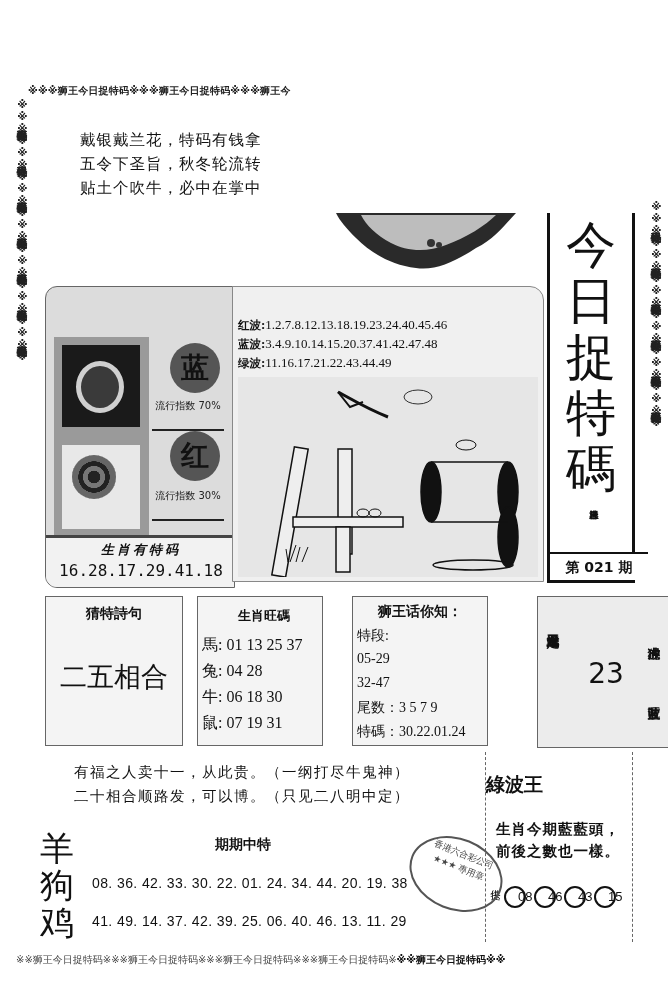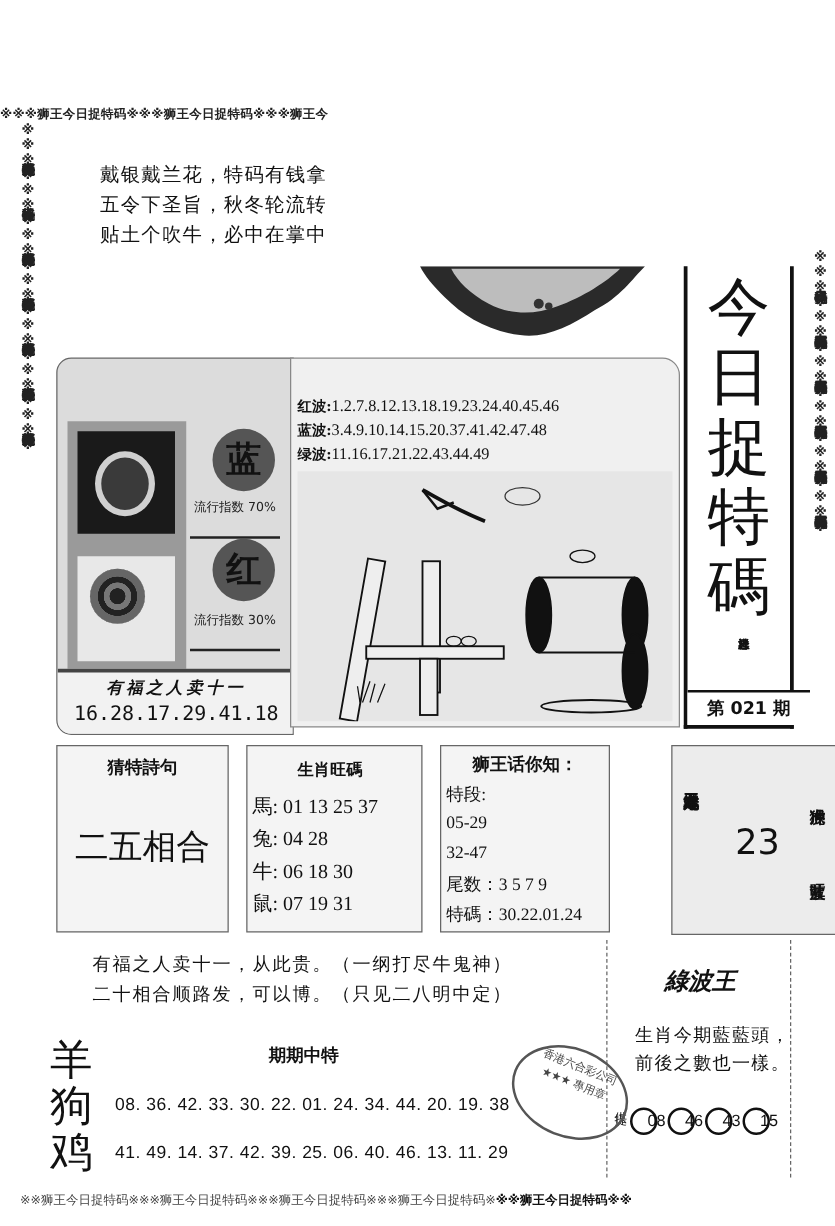--- a/index.html
+++ b/index.html
@@ -2,21 +2,21 @@
 <html><head>
 <meta charset="utf-8">
 <style>
   * { box-sizing: border-box; margin: 0; padding: 0; }
   html, body { width: 668px; height: 981px; background: #ffffff; overflow: hidden; }
   body { position: relative; font-family: "DejaVu Serif", serif; color: #111; }
   .abs { position: absolute; }
   .vtext { writing-mode: vertical-rl; text-orientation: upright; font-family: "DejaVu Sans", sans-serif; font-weight: bold; }
 
   
-  .top-strip { left: 0; top: 84px; font-size: 10px; font-family: "DejaVu Sans", sans-serif; font-weight: bold; letter-spacing: 0.2px; white-space: nowrap; color:#222; }
+  .top-strip { left: 28px; top: 84px; font-size: 10px; font-family: "DejaVu Sans", sans-serif; font-weight: bold; letter-spacing: 0.2px; white-space: nowrap; color:#222; }
   .left-strip { left: 16px; top: 98px; font-size: 10.5px; line-height: 1.18; color:#222; height: 840px; overflow: hidden; }
   .right-strip { left: 650px; top: 200px; font-size: 10.5px; line-height: 1.18; color:#222; height: 740px; overflow: hidden; }
   .bottom-strip { left: 16px; top: 953px; font-size: 10px; font-family: "DejaVu Sans", sans-serif; white-space: nowrap; color:#444; }
   .bottom-strip b { color:#111; }
 
   .poem { left: 80px; top: 128px; font-size: 15.5px; line-height: 24px; letter-spacing: 1px; }
 
   
   .lion { left: 336px; top: 213px; width: 180px; height: 60px; }
 
@@ -46,40 +46,40 @@
   .wave-line { position: absolute; left: 5px; font-family: "Liberation Serif", serif; font-size: 13px; }
   .wave-line .lbl { font-family: "DejaVu Serif", serif; font-size: 11.5px; font-weight: bold; }
   .pic { position: absolute; left: 5px; top: 90px; width: 300px; height: 200px; background: #e6e6e6; }
 
   
   .box { border: 1px solid #666; background: #f4f4f4; }
   .guess-box { left: 45px; top: 596px; width: 138px; height: 150px; }
   .guess-title { position: absolute; left: 0; top: 8px; width: 136px; text-align: center; font-family: "DejaVu Sans", sans-serif; font-size: 14px; font-weight: bold; }
   .guess-text { position: absolute; left: 0; top: 62px; width: 136px; text-align: center; font-size: 27px; font-family: "DejaVu Serif", serif; }
 
-  .zodiac-box { left: 197px; top: 596px; width: 141px; height: 150px; }
+  .zodiac-box { left: 197px; top: 596px; width: 126px; height: 150px; }
   .zodiac-title { position: absolute; left: 0; top: 10px; width: 132px; text-align: center; font-family: "DejaVu Sans", sans-serif; font-size: 13px; font-weight: bold; }
   .zodiac-row { position: absolute; left: 4px; font-family: "Liberation Serif", serif; font-size: 16px; white-space: nowrap; }
 
   .lion-box { left: 352px; top: 596px; width: 136px; height: 150px; }
   .lion-title { position: absolute; left: 0; top: 6px; width: 134px; text-align: center; font-size: 14px; font-weight: bold; }
   .lion-row { position: absolute; left: 4px; font-family: "Liberation Serif", serif; font-size: 14px; white-space: nowrap; }
 
   .hint-box { left: 505px; top: 596px; width: 140px; height: 152px; background: #ececec; margin-left: 32px; }
   .hint-left { position: absolute; left: 7px; top: 28px; font-size: 12.5px; line-height: 17px; font-weight: bold; writing-mode: vertical-rl; text-orientation: upright; font-family: "DejaVu Sans", sans-serif; }
   .hint-num { position: absolute; left: 40px; top: 60px; font-family: "DejaVu Sans", sans-serif; font-size: 28px; width: 56px; text-align: center; }
   .hint-right1 { position: absolute; left: 108px; top: 40px; font-size: 12.5px; line-height: 17px; font-weight: bold; writing-mode: vertical-rl; text-orientation: upright; font-family: "DejaVu Sans", sans-serif; }
   .hint-right2 { position: absolute; left: 108px; top: 100px; font-size: 12.5px; line-height: 17px; font-weight: bold; writing-mode: vertical-rl; text-orientation: upright; font-family: "DejaVu Sans", sans-serif; }
 
   .proverb { left: 74px; top: 760px; font-size: 14.5px; line-height: 24px; letter-spacing: 1.5px; }
 
   
   .wk-panel { left: 485px; top: 752px; width: 148px; height: 190px; border-left: 1px dashed #666; border-right: 1px dashed #666; }
-  .wk-title { position: absolute; left: 0; top: 20px; width: 148px; text-align: center; font-size: 19px; font-weight: bold; font-family: "DejaVu Serif", serif; font-style: italic; }
-  .wk-text { position: absolute; left: 22px; top: 66px; font-size: 14.5px; line-height: 22px; font-weight: normal; letter-spacing: 1px; white-space: nowrap; }
+  .wk-title { position: absolute; left: 0; top: 20px; width: 148px; font-size: 19px; font-weight: bold; font-family: "DejaVu Serif", serif; }
+  .wk-text { position: absolute; left: 10px; top: 66px; font-size: 14.5px; line-height: 22px; font-weight: bold; letter-spacing: 1px; white-space: nowrap; }
   .wk-prov { position: absolute; left: 4px; top: 130px; font-size: 10px; line-height: 11px; writing-mode: vertical-rl; text-orientation: upright; }
   .wk-ball { position: absolute; top: 134px; width: 22px; height: 22px; border: 2px solid #111; border-radius: 50%; text-align: center; line-height: 18px; font-family: "Liberation Sans", sans-serif; font-size: 13px; padding-left: 12px; }
 
   .zodiac-big { left: 40px; top: 830px; font-family: "DejaVu Sans", sans-serif; font-size: 34px; line-height: 37px; width: 40px; }
   .issue-title { left: 215px; top: 836px; font-family: "DejaVu Sans", sans-serif; font-size: 14px; font-weight: bold; }
   .num-row { left: 92px; font-family: "Liberation Sans", sans-serif; font-size: 14px; letter-spacing: 0.4px; white-space: nowrap; text-align: right; }
 
   .stamp { left: 408px; top: 838px; width: 96px; height: 72px; border: 2px solid #555; border-radius: 50%; transform: rotate(22deg); }
   .stamp-text { position: absolute; left: 6px; top: 6px; font-size: 9px; color: #444; font-family: "DejaVu Sans", sans-serif; width: 80px; text-align: center; line-height: 14px; }
 </style>
@@ -125,21 +125,21 @@
       </div>
     <div class="gem-img2">
         <div class="gem-ring2"></div>
       </div>
   </div>
   <div class="gem-circle" style="left:124px; top:56px;">蓝</div>
   <div class="gem-index" style="left:106px; top:112px;">流行指数 70%</div>
   <div class="gem-circle" style="left:124px; top:144px;">红</div>
   <div class="gem-index" style="left:106px; top:202px;">流行指数 30%</div>
   <div class="lucky-box">
-    <div class="lucky-title">有福之人卖十一</div>
+    <div class="lucky-title">生肖有特码</div>
     <div class="lucky-nums">16.28.17.29.41.18</div>
   </div>
 </div>
 
 <div class="abs wave-panel">
   <div class="wave-line" style="top:30px;"><span class="lbl">红波:</span><span>1.2.7.8.12.13.18.19.23.24.40.45.46</span></div>
   <div class="wave-line" style="top:49px;"><span class="lbl">蓝波:</span><span>3.4.9.10.14.15.20.37.41.42.47.48</span></div>
   <div class="wave-line" style="top:68px;"><span class="lbl">绿波:</span><span>11.16.17.21.22.43.44.49</span></div>
   <svg class="pic" viewBox="0 0 300 200">
     <path d="M100,15 C110,20 125,30 150,40" stroke="#111" stroke-width="3" fill="none"></path>

